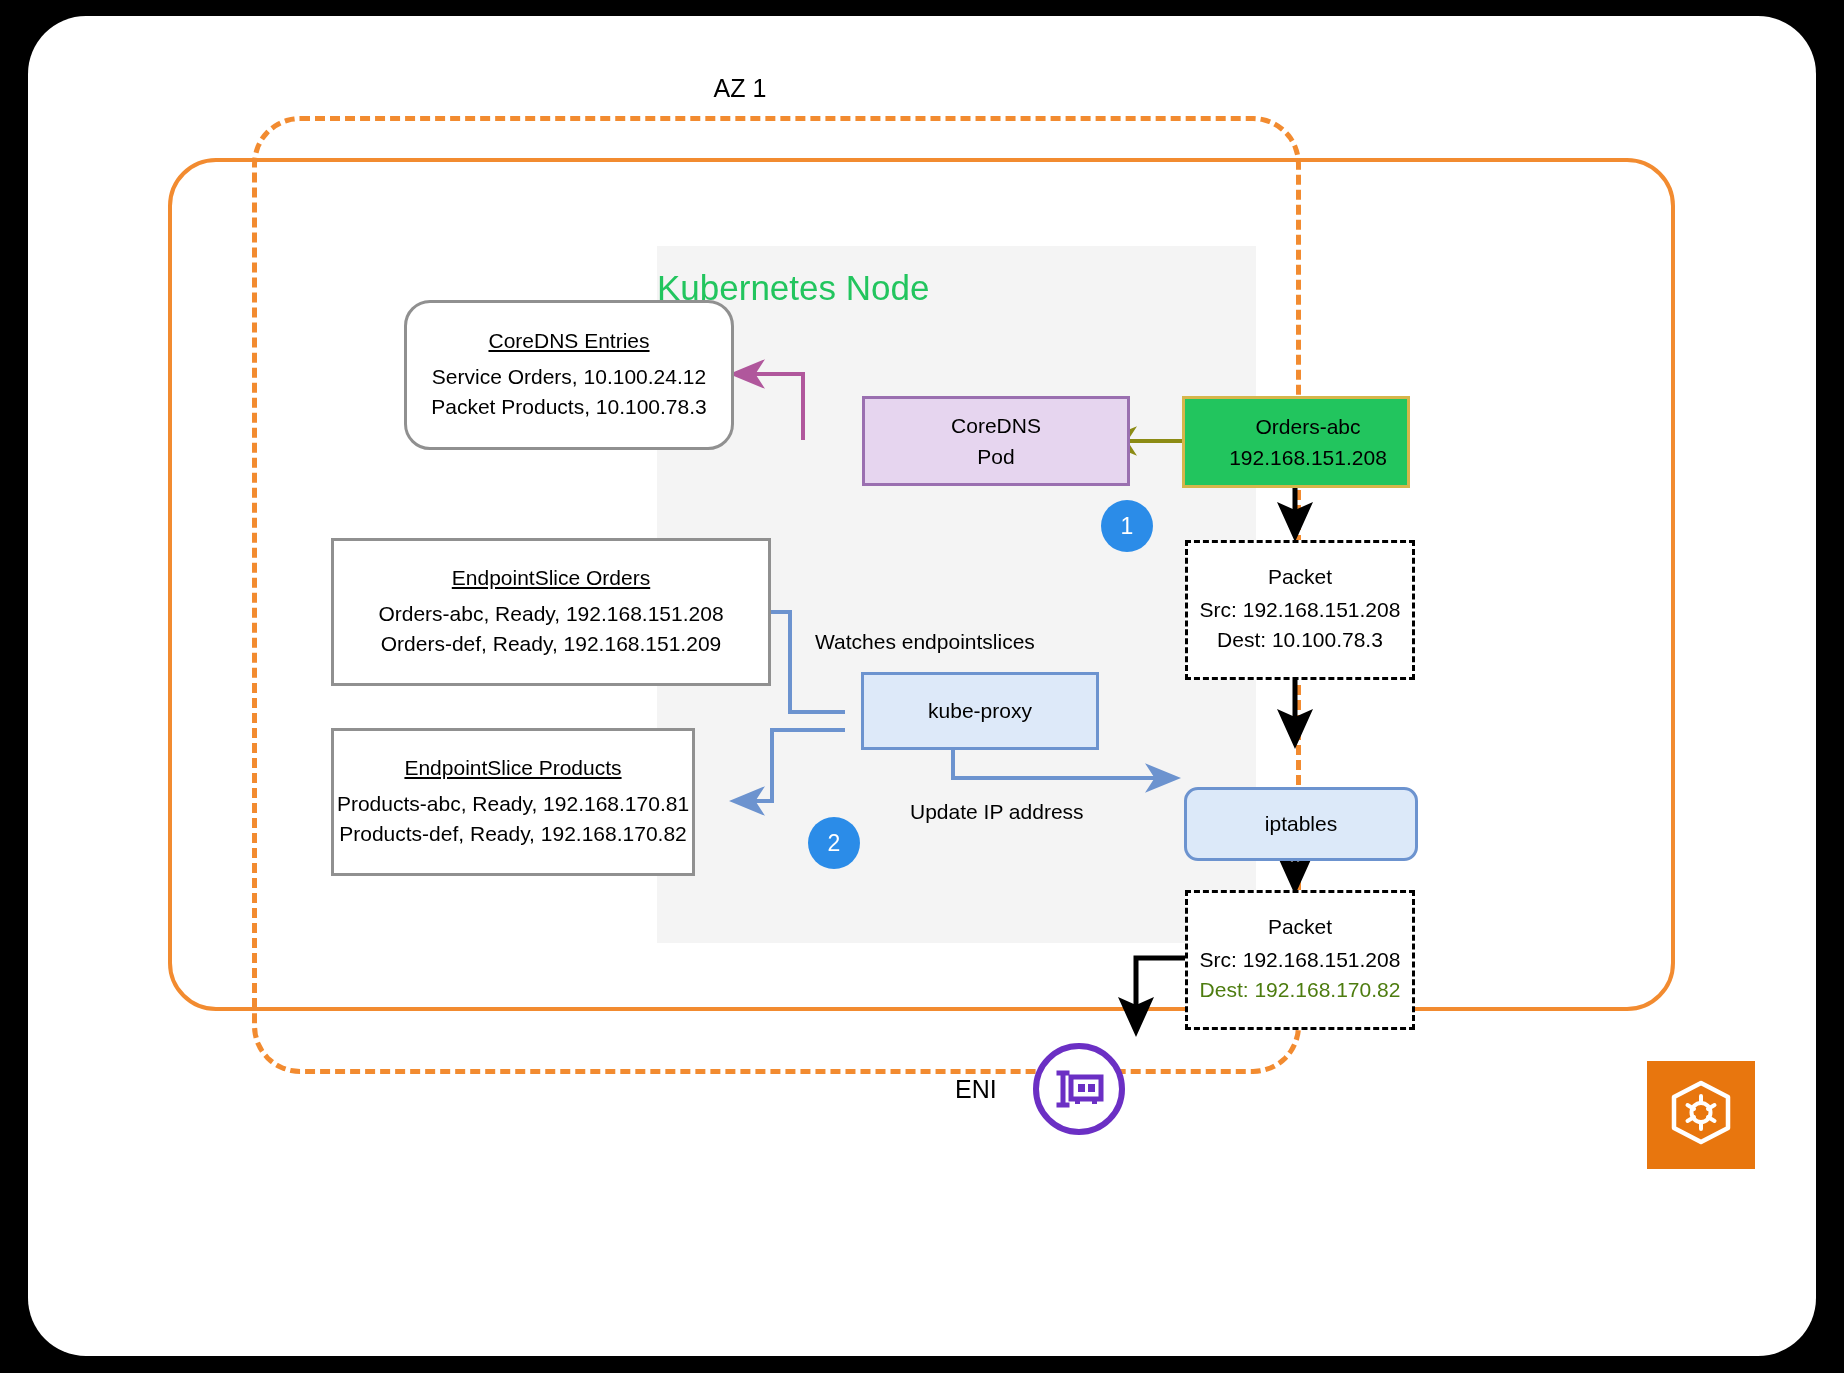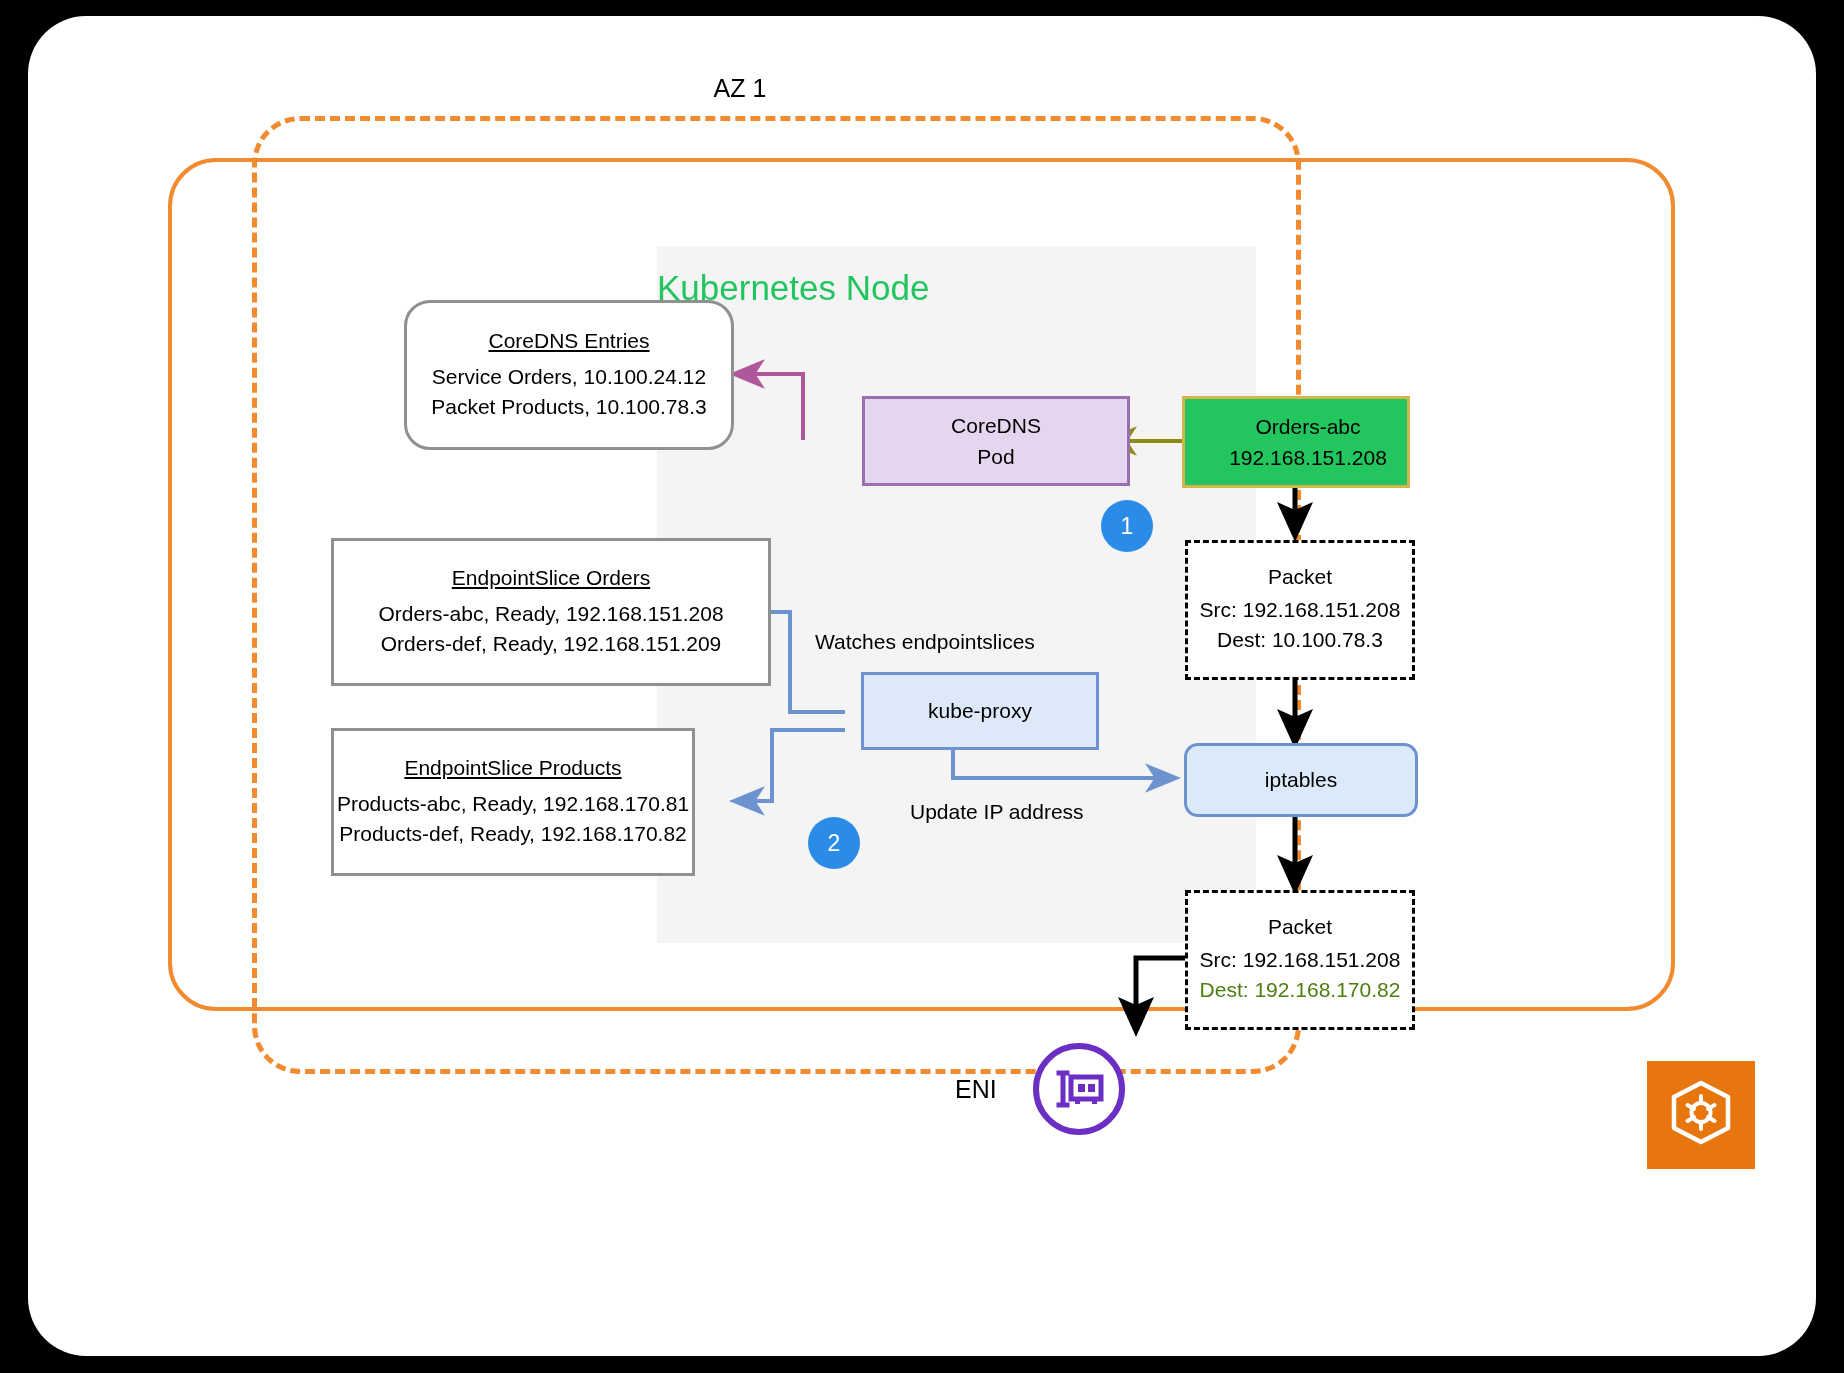--- a/index.html
+++ b/index.html
@@ -140,21 +140,21 @@
 
   <div class="node-box box-orders" style="left:1182px;top:396px;width:228px;height:92px;">
     <div>Orders-abc</div>
     <div>192.168.151.208</div>
   </div>
 
   <div class="node-box box-kubeproxy" style="left:861px;top:672px;width:238px;height:78px;">
     <div>kube-proxy</div>
   </div>
 
-  <div class="node-box box-iptables" style="left:1184px;top:743px;width:234px;height:74px;">
+  <div class="node-box box-iptables" style="left:1184px;top:787px;width:234px;height:74px;">
     <div>iptables</div>
   </div>
 
   <div class="packet-box" style="left:1185px;top:540px;width:230px;height:140px;">
     <div class="ptitle">Packet</div>
     <div class="prow">Src: 192.168.151.208</div>
     <div class="prow">Dest: 10.100.78.3</div>
   </div>
 
   <div class="packet-box" style="left:1185px;top:890px;width:230px;height:140px;">

